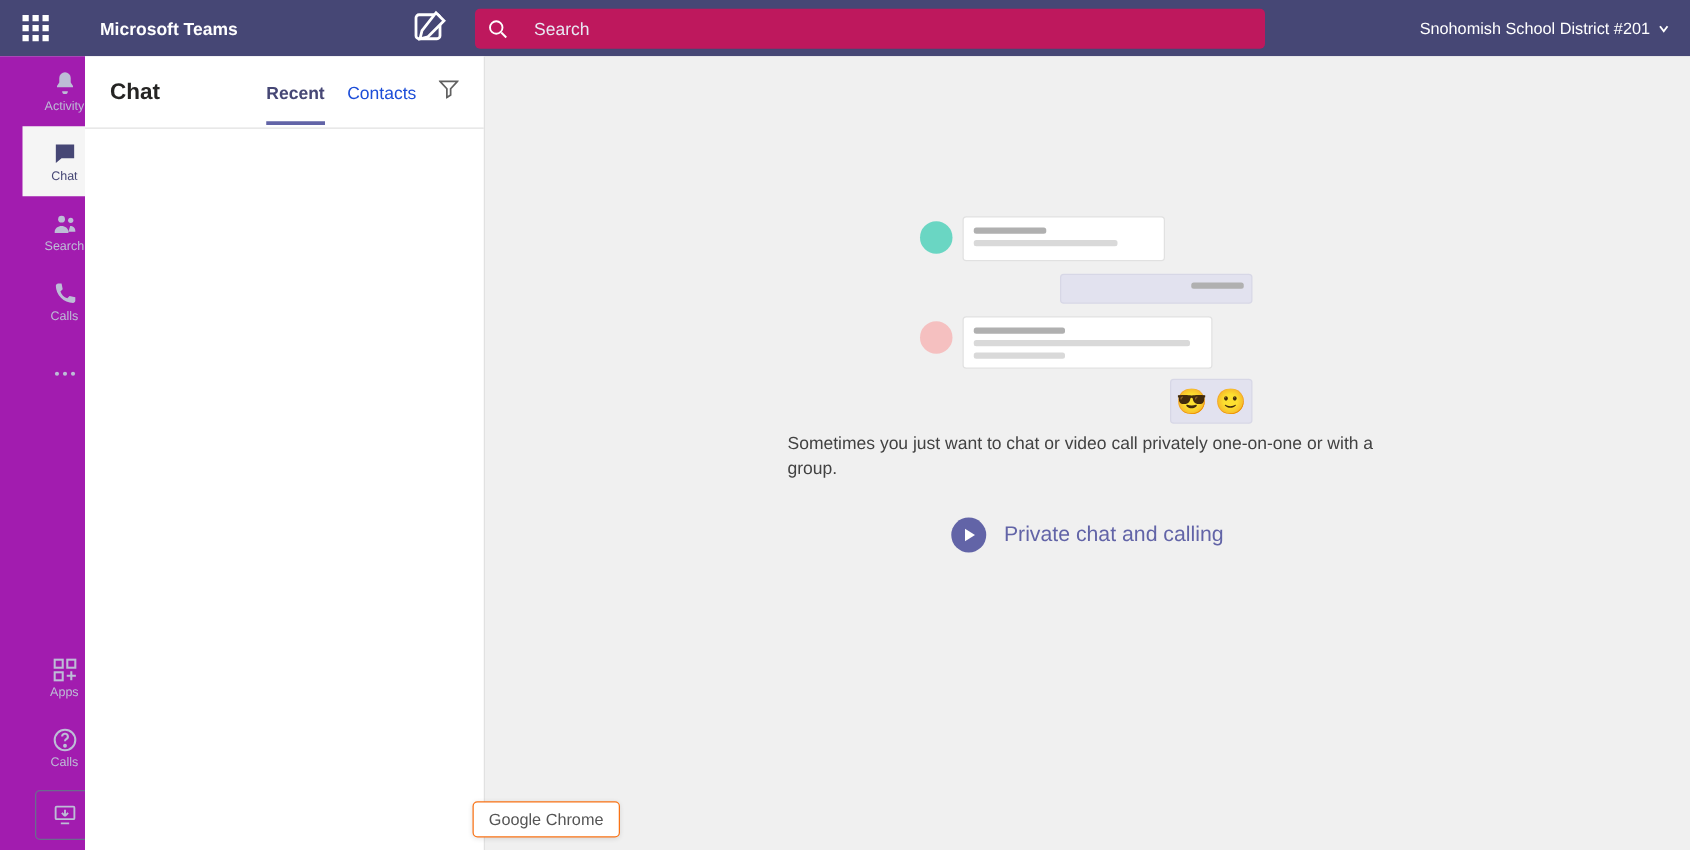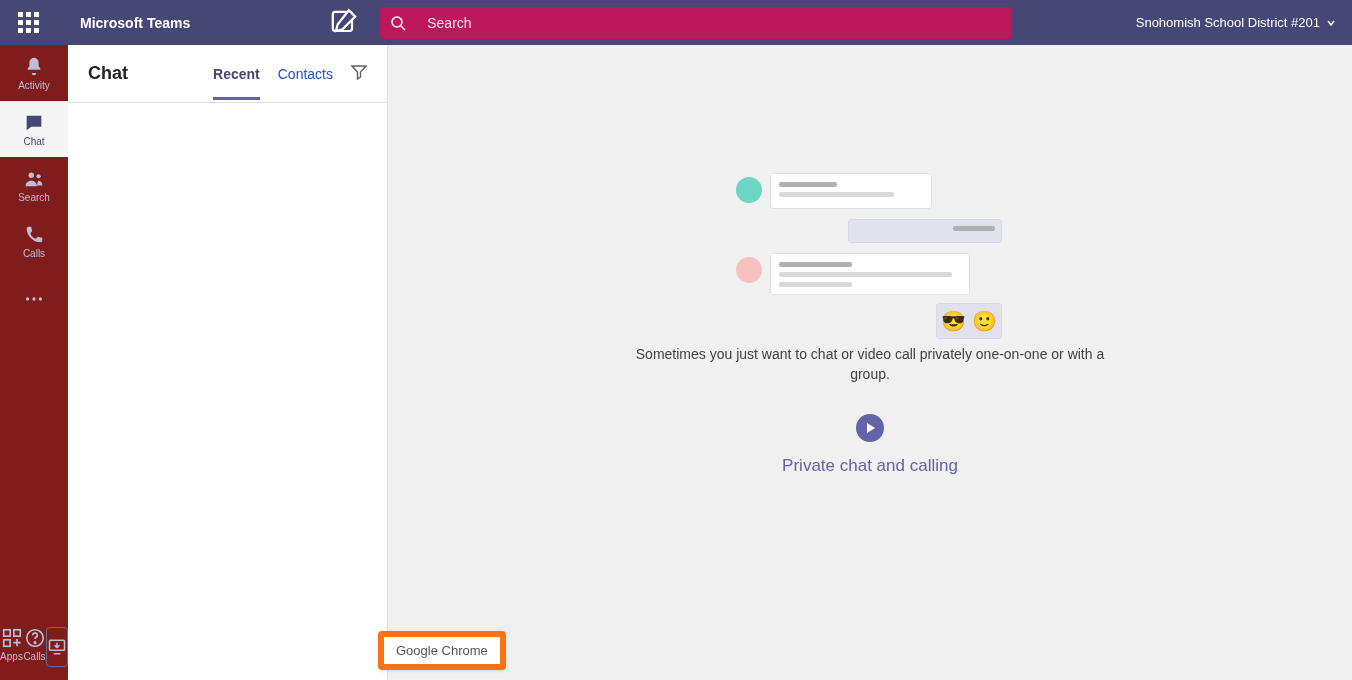--- a/index.html
+++ b/index.html
@@ -49,34 +49,35 @@
   .flex-grow { flex: 1; }
   .tenant {
     font-size: 13px; display:flex; align-items:center; gap:6px; cursor:pointer;
     padding-right: 4px;
   }
 
   
   .rail {
     position: absolute; left:0; top:45px; bottom:0;
     width: 68px;
-    background: #7f1d1d;
+    background: #a21caf;
     display:flex; flex-direction:column; align-items:center;
     color:#bdbdd6;
+    padding-left:35px;
   }
   .rail-item {
     width: 68px; height: 56px;
     display:flex; flex-direction:column; align-items:center; justify-content:center;
     gap:2px; cursor:pointer; font-size:10px;
     color:#bdbdd6;
   }
   .rail-item.active { background:#f5f5f5; color:#464775; }
   .rail-item svg { width:22px; height:22px; }
   .rail-more { margin-top: 2px; }
-  .rail-bottom { margin-top:auto; width:100%; display:flex; align-items:center; padding-bottom:8px; }
+  .rail-bottom { margin-top:auto; width:100%; display:flex; flex-direction:column; align-items:center; padding-bottom:8px; }
   .rail-download {
     width:48px; height:40px; border:1px solid #6b6c8e; border-radius:4px;
     display:flex; align-items:center; justify-content:center; cursor:pointer;
     margin-top:6px;
   }
 
   
   .leftpane {
     position:absolute; left:68px; top:45px; bottom:0;
     width: 320px;
@@ -113,41 +114,41 @@
   .line { height:5px; background:#d9d9d9; border-radius:2px; margin-bottom:5px;}
   .line.short{width:40%;}
   .line.med{width:80%;}
   .line.dark{background:#b0b0b0;}
   .illus-wrap { height:172px; position:relative; width:248px; }
 
   .empty-title {
     font-size: 26px; font-weight:600; color:#252423; margin-bottom:10px;
   }
   .empty-sub {
-    font-size:14px; color:#424242; text-align:center; max-width:480px; line-height:1.4;
+    font-size:14px; color:#424242; text-align:left; max-width:480px; line-height:1.4;
     margin-bottom:30px;
   }
   .cta {
     display:flex; align-items:center; gap:14px; cursor:pointer;
-    color:#6264a7; font-size:17px;flex-direction:column;
+    color:#6264a7; font-size:17px;
   }
   .play-circle {
     width:28px; height:28px; border-radius:50%; background:#6264a7;
     display:flex; align-items:center; justify-content:center;
   }
   .play-circle::after{
     content:""; width:0;height:0; border-left:8px solid #fff;
     border-top:5px solid transparent; border-bottom:5px solid transparent;
     margin-left:2px;
   }
 
   
   .taskbar-tooltip {
     position:absolute; left:378px; bottom:10px;
-    background:#fff; border:6px solid #f97316; border-radius:4px;
+    background:#fff; border:1px solid #f97316; border-radius:4px;
     padding:6px 12px; font-size:13px; color:#555;
     box-shadow:0 1px 4px rgba(0,0,0,0.1);
   }
 </style>
 </head>
 <body>
 
 <div class="topbar">
   <div class="waffle">
     <div class="waffle-grid">

